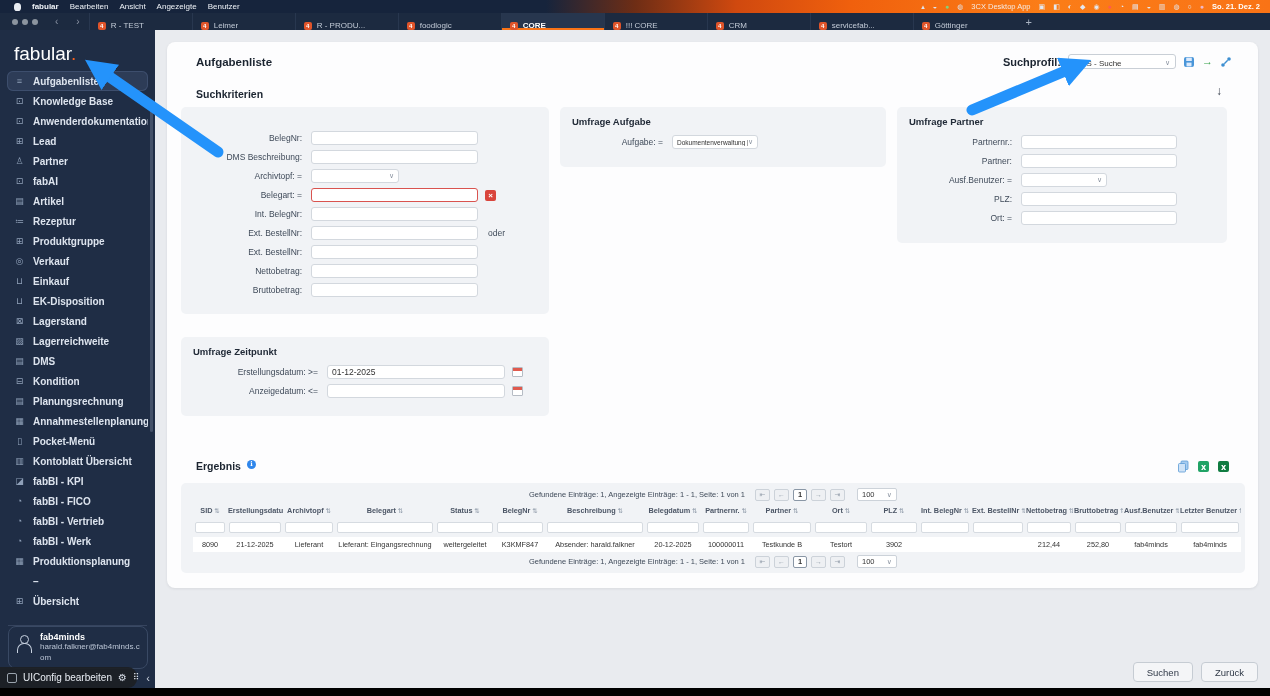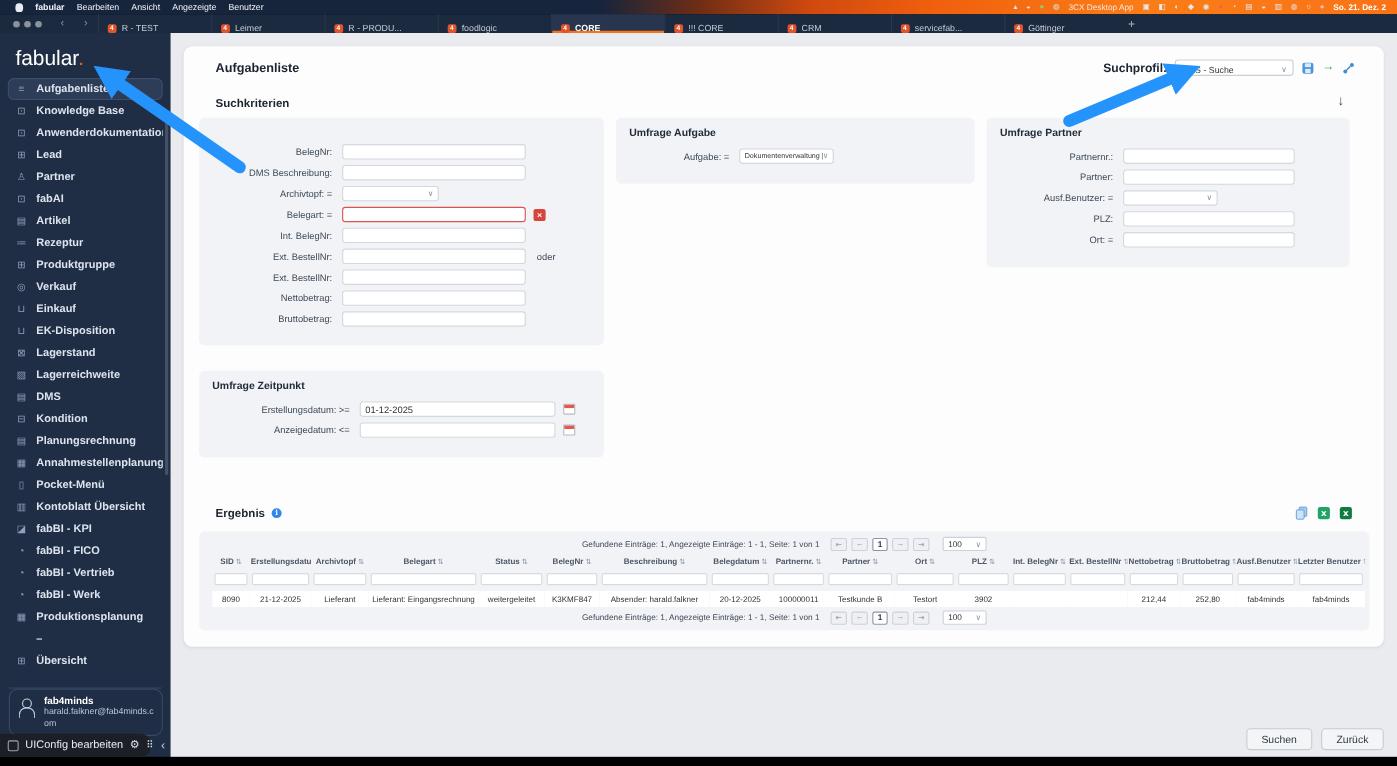--- a/index.html
+++ b/index.html
@@ -95,21 +95,21 @@
   .fsel { height:14px; border:1px solid #d3d8de; border-radius:3px; background:#fff; display:flex; align-items:center;
     padding:0 4px; font-size:8.5px; color:#333; }
   .fsel .val { white-space:nowrap; overflow:hidden; }
   .after-text { font-size:8.5px; color:#3f4a59; margin-left:10px; }
   .cal-icon { width:11px; height:10px; border:1px solid #b6bcc4; background:#fff; border-radius:1px; margin-left:7px;
     position:relative; flex:none; }
   .cal-icon::before { content:""; position:absolute; top:0; left:0; right:0; height:3px; background:#e05a4e; }
   .del-icon { width:11px; height:11px; background:#d9453c; border-radius:2px; color:#fff; font-size:8px; line-height:11px;
     text-align:center; margin-left:7px; flex:none; font-weight:bold; }
 
-  .ergebnis-row { position:absolute; top:418px; left:29px; right:28px; display:flex; align-items:center; gap:6px; }
+  .ergebnis-row { position:absolute; top:418px; left:29px; right:28px; display:flex; align-items:flex-start; gap:6px; }
   .info-icon { width:9px; height:9px; border-radius:50%; background:#2f86eb; color:#fff; font-size:6.5px; line-height:9px;
     text-align:center; font-weight:bold; font-family:"DejaVu Serif",serif; }
   .exp-icons { margin-left:auto; display:flex; gap:7px; align-items:center; }
 
   .table-panel { position:absolute; top:441px; left:14px; right:13px; height:90px; background:#f1f3f6; border-radius:5px;
     padding:2px 12px; }
   .pagerow { display:flex; align-items:center; justify-content:center; gap:4px; height:19px; font-size:7.5px; color:#3f4a59; }
   .pg-info { margin-right:6px; white-space:nowrap; }
   .pbtn { min-width:15px; height:12px; border:1px solid #ccd2d9; background:#eef0f3; border-radius:2px; display:flex;
     align-items:center; justify-content:center; font-size:7px; color:#9aa4b0; }

